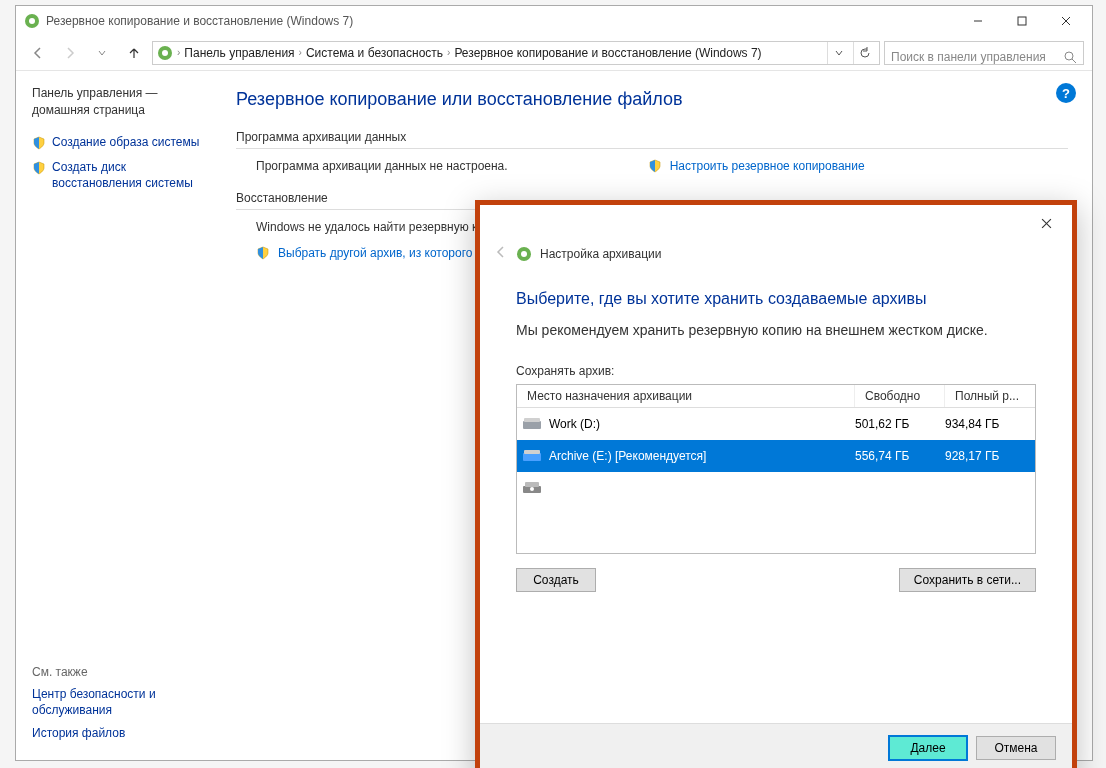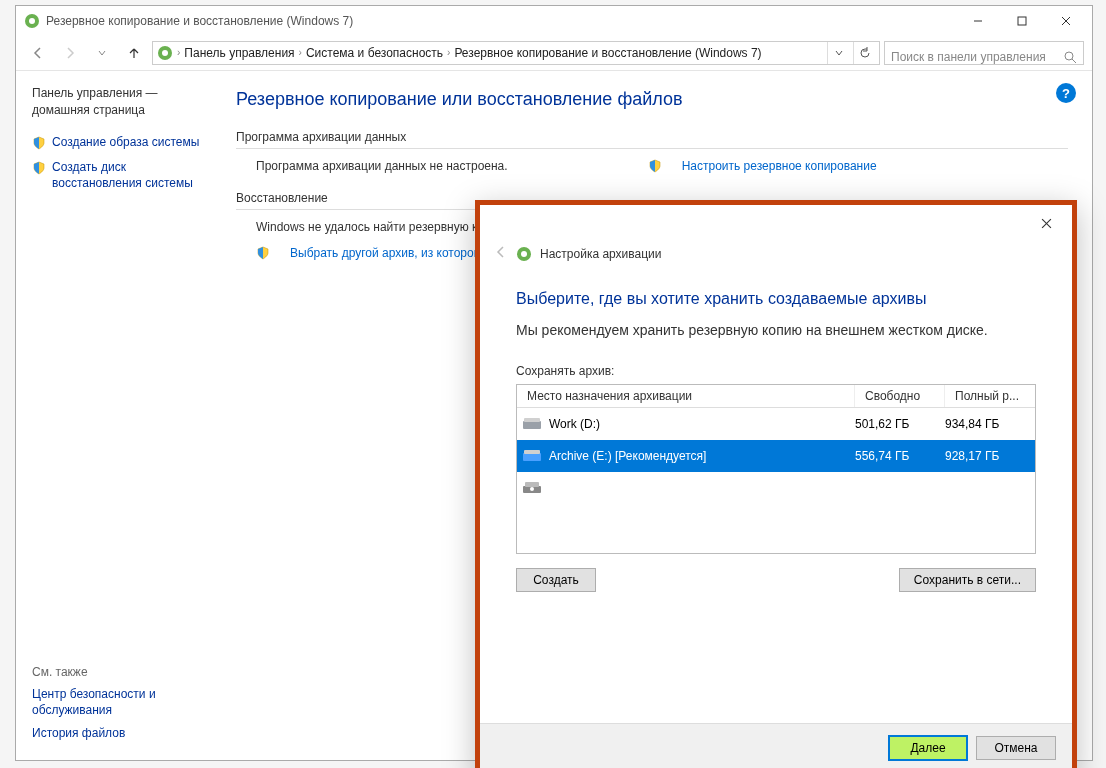--- a/index.html
+++ b/index.html
@@ -30,21 +30,21 @@
 .sidebar .link svg { flex-shrink: 0; margin-top: 1px; }
 .sidebar .bottom { position: absolute; bottom: 10px; left: 16px; width: 190px; font-size: 12px; }
 .sidebar .bottom .hdr { color: #666; margin-bottom: 8px; }
 .sidebar .bottom .blink { color: #003399; margin-bottom: 8px; cursor: pointer; line-height: 1.3; }
 
 .main { flex: 1; padding: 18px 24px 18px 10px; position: relative; }
 .main h1 { font-size: 18px; font-weight: 400; color: #003399; margin-bottom: 20px; }
 .main .group-title { font-size: 12px; color: #333; margin-bottom: 4px; }
 .main .group-line { border-top: 1px solid #ddd; margin-bottom: 10px; }
 .main .group-body { padding: 0 0 18px 20px; font-size: 12px; color: #333; display: flex; gap: 140px; }
-.main .actionlink { color: #0066cc; display: inline-flex; align-items: center; gap: 20px; cursor: pointer; }
+.main .actionlink { color: #0066cc; display: inline-flex; align-items: center; gap: 8px; cursor: pointer; }
 .main .help { position: absolute; top: 12px; right: 16px; width: 20px; height: 20px; border-radius: 50%; background: #0078d7; color: #fff; display: flex; align-items: center; justify-content: center; font-size: 13px; font-weight: bold; }
 
 
 .dialog { position: absolute; top: 168px; left: 475px; width: 602px; height: 576px; background: #fff; border: 5px solid #c2410c; box-shadow: 0 8px 30px rgba(0,0,0,0.25); display: flex; flex-direction: column; margin-top: 32px; }
 .dialog .dbar { height: 36px; display: flex; justify-content: flex-end; align-items: center; padding-right: 6px; }
 .dialog .dclose { width: 40px; height: 30px; display: flex; align-items: center; justify-content: center; color: #333; }
 .dialog .dhdr { display: flex; align-items: center; gap: 8px; padding: 4px 20px 10px 14px; font-size: 12px; color: #333; }
 .dialog .dhdr .back { color: #888; }
 .dialog .dbody { flex: 1; padding: 18px 36px 2px 36px; }
 .dialog h2 { font-size: 16px; font-weight: 400; color: #003399; margin-bottom: 14px; }
@@ -58,21 +58,21 @@
 .dialog .th3 { width: 90px; border-right: none; }
 .dialog .trow { display: flex; align-items: center; height: 32px; padding: 0 6px; }
 .dialog .trow.sel { background: #0078d7; color: #fff; }
 .dialog .trow .ico { width: 20px; height: 16px; margin-right: 6px; display: flex; align-items: center; }
 .dialog .trow .c1 { flex: 1; }
 .dialog .trow .c2 { width: 90px; }
 .dialog .trow .c3 { width: 84px; }
 .dialog .btnrow { display: flex; justify-content: space-between; margin-top: 14px; }
 .dialog button.std { font-size: 12px; padding: 4px 14px; background: #e1e1e1; border: 1px solid #adadad; min-width: 80px; }
 .dialog .footer { height: 48px; border-top: 1px solid #ddd; background: #f0f0f0; display: flex; justify-content: flex-end; align-items: center; gap: 8px; padding: 0 16px; }
-.dialog .footer button.primary { border: 2px solid #0078d7; background: #bef264; }
+.dialog .footer button.primary { border: 2px solid #0078d7; background: #5eead4; }
 
 .shield-svg { width: 14px; height: 14px; }
 .disk-icon { width: 18px; height: 12px; }
 .cp-icon { width: 16px; height: 16px; }
 </style>
 </head>
 <body>
 
 <div class="window">
 

